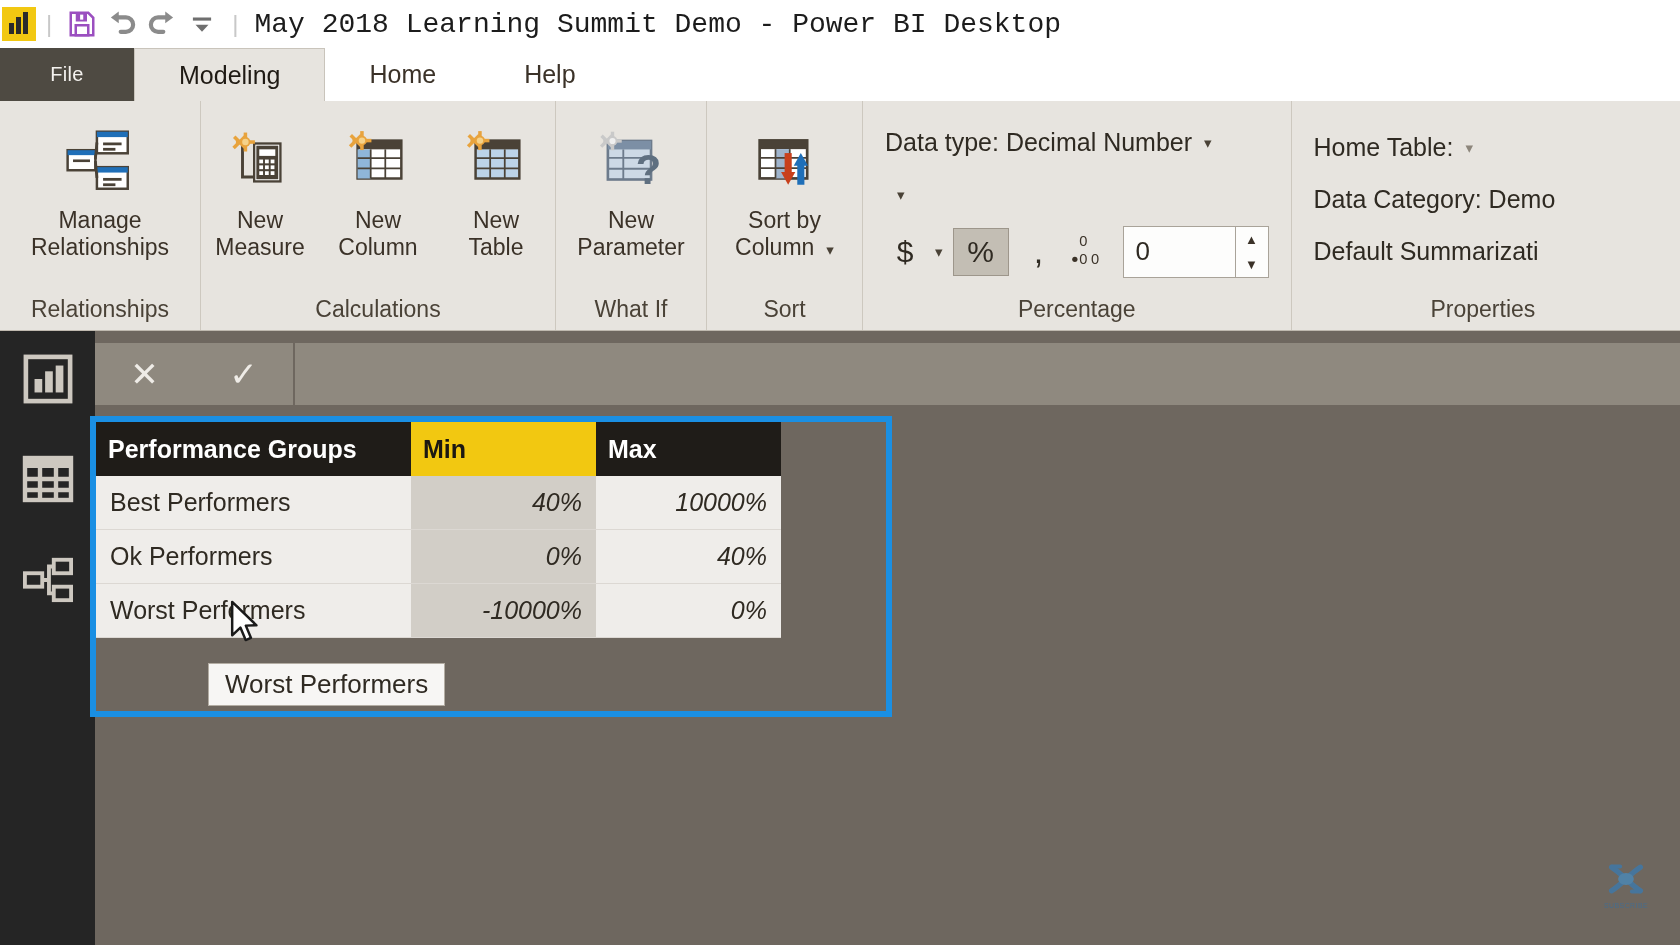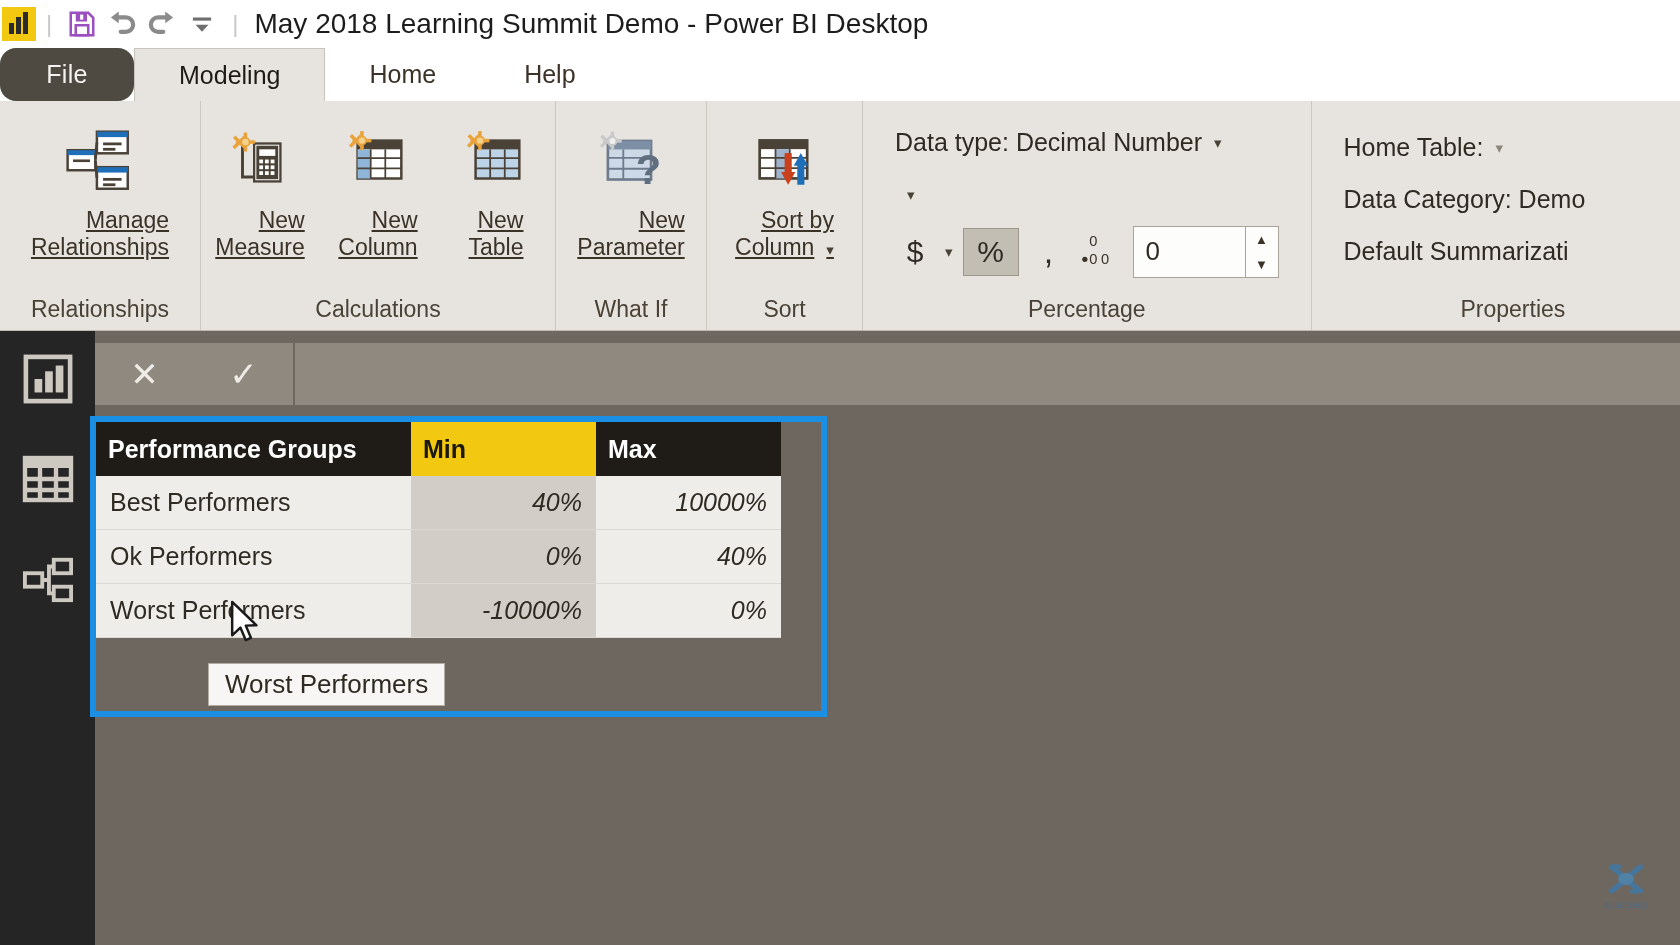--- a/index.html
+++ b/index.html
@@ -20,32 +20,32 @@
     background: #f2c811; position: relative; display: block;
   }
   .pbi-logo .b { position: absolute; bottom: 7px; width: 5px; background: #2b2b2b; }
   .pbi-logo .b1 { left: 7px;  height: 11px; }
   .pbi-logo .b2 { left: 14px; height: 17px; }
   .pbi-logo .b3 { left: 21px; height: 22px; }
   .tb-sep { color: #c8c8c8; font-size: 24px; margin: 0 10px; font-weight: 300; }
   .tb-icon { width: 40px; height: 40px; display: flex; align-items: center; justify-content: center; }
   .tb-title {
     font-size: 28px; color: #1c1c1c; white-space: nowrap;
-    font-family: Liberation Sans, sans-serif; margin-left: 6px;
+    font-family: Liberation Mono, monospace; margin-left: 6px;
   }
 
   
   .tabstrip {
     position: absolute; left: 0; top: 48px; width: 1680px; height: 53px;
     background: #ffffff; display: flex; align-items: flex-end;
   }
   .tab-file {
     width: 134px; height: 53px; background: #4e4a42; color: #f4f2ef;
     display: flex; align-items: center; justify-content: center;
-    font-size: 25px; letter-spacing: .3px; border-radius: 16px;
+    font-size: 20px; letter-spacing: .3px;
   }
   .tab {
     height: 53px; padding: 0 44px; display: flex; align-items: center; justify-content: center;
     font-size: 25px; color: #3b3228; white-space: nowrap;
   }
   .tab.active {
     background: #e7e4df; border: 1px solid #c9c4bb; border-bottom: none;
     color: #1f1a14;
   }
 
@@ -61,25 +61,25 @@
   .rgroup-label {
     height: 42px; width: 100%; text-align: center; font-size: 23px; color: #4a4237;
     display: flex; align-items: center; justify-content: center;
   }
   .rbtn {
     width: 118px; display: flex; flex-direction: column; align-items: center;
     padding: 4px 2px; cursor: default;
   }
   .rbtn .glyph { height: 84px; display: flex; align-items: center; justify-content: center; }
   .rbtn .lbl {
-    font-size: 23px; color: #3b3228; text-align: right; line-height: 1.16; margin-top: 4px; text-decoration: underline;
-  }
-
-  
-  .fmt-group { padding: 0 32px; }
+    font-size: 23px; color: #3b3228; text-align: center; line-height: 1.16; margin-top: 4px;
+  }
+
+  
+  .fmt-group { padding: 0 22px; }
   .fmt-rows { display: flex; flex-direction: column; justify-content: center; padding-top: 10px; gap: 8px; }
   .fmt-row { display: flex; align-items: center; font-size: 25px; color: #2f2a22; height: 44px; }
   .caret { margin-left: 12px; font-size: 15px; color: #4a4237; }
   .caret.dim { color: #8d867b; }
   .fmt-tools { display: flex; align-items: center; gap: 10px; height: 54px; }
   .tool {
     min-width: 40px; height: 48px; display: flex; align-items: center; justify-content: center;
     font-size: 30px; color: #2f2a22;
   }
   .tool.pressed {
@@ -115,21 +115,21 @@
   .formulabar {
     position: absolute; left: 95px; top: 343px; width: 1585px; height: 62px;
     background: #8f897f; display: flex; align-items: stretch;
   }
   .fb-btns { width: 200px; display: flex; border-right: 2px solid #6e675f; }
   .fb-btn { flex: 1; display: flex; align-items: center; justify-content: center; font-size: 34px; color: #efece7; }
   .fb-input { flex: 1; }
 
   
   .grid-wrap {
-    position: absolute; left: 90px; top: 416px; width: 737px; height: 301px;
+    position: absolute; left: 90px; top: 416px; width: 802px; height: 301px;
     border: 6px solid #1a8fe3; background: #6e675f;
   }
   table.grid { border-collapse: collapse; width: 685px; table-layout: fixed; }
   table.grid th {
     background: #1f1c18; color: #ffffff; font-size: 25px; text-align: left;
     padding: 8px 12px; height: 54px; font-weight: bold;
   }
   table.grid th.sel { background: #f2c811; color: #1c1812; }
   table.grid td {
     background: #efedea; color: #2f2a22; font-size: 25px; height: 51px;

